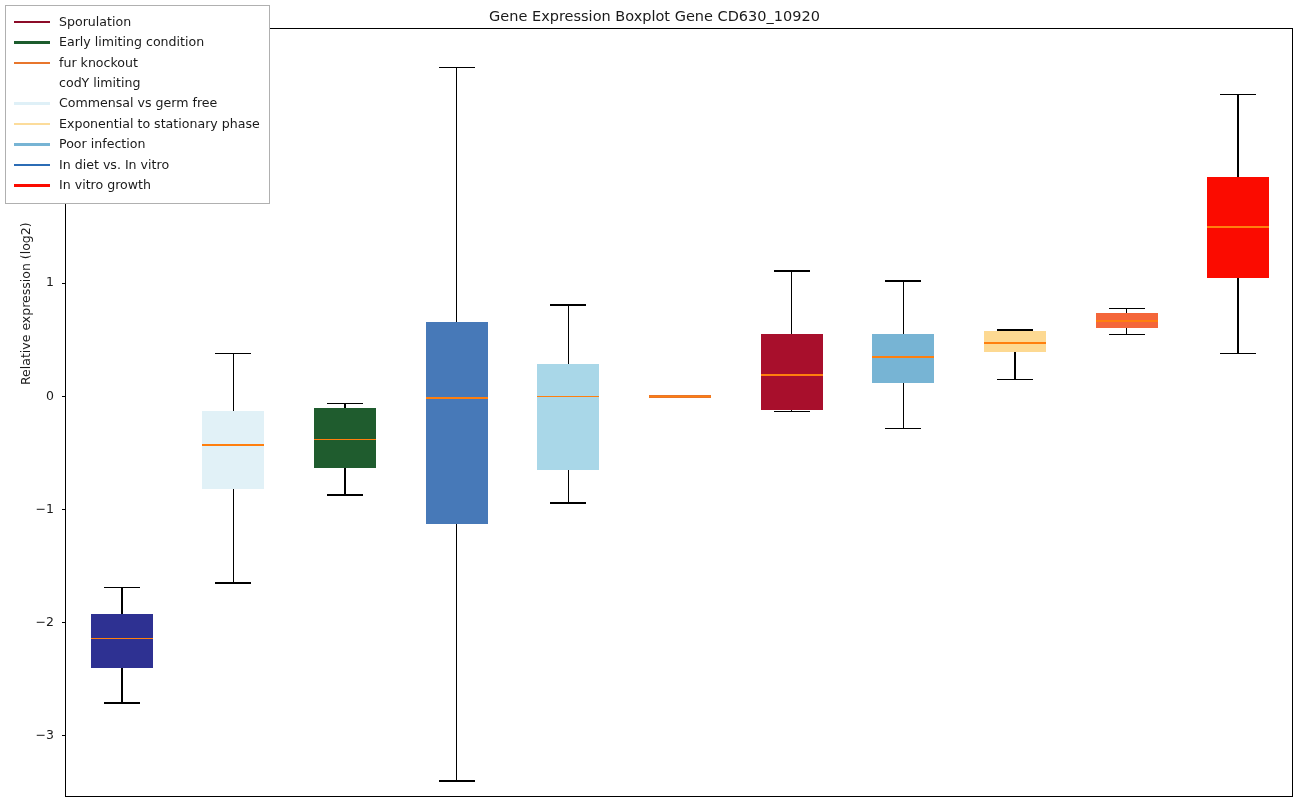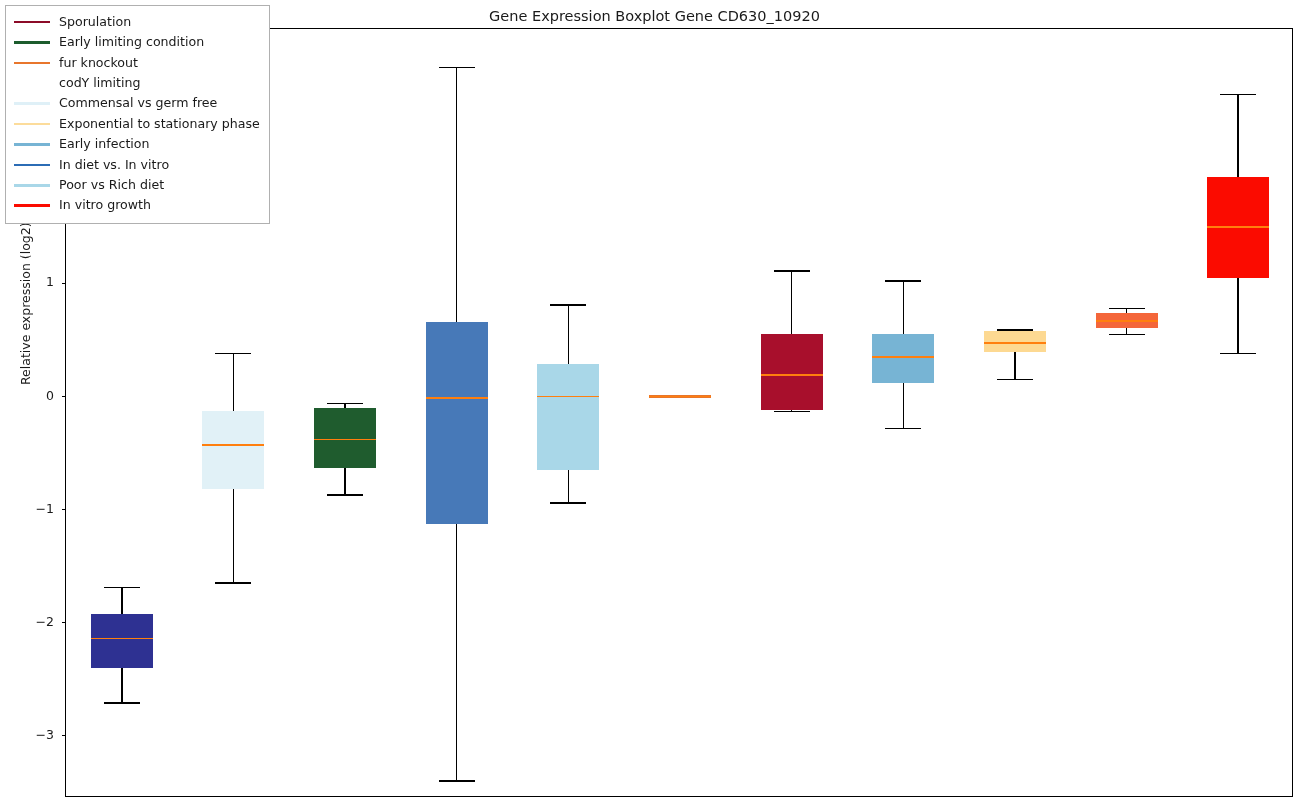--- a/index.html
+++ b/index.html
@@ -204,29 +204,25 @@
       <div class="lrow">
         <div class="lswatch" style="background: rgb(223, 240, 247);"></div>
         <div class="ltext">Commensal vs germ free</div>
       </div>
       <div class="lrow">
         <div class="lswatch" style="background: rgb(252, 220, 155);"></div>
         <div class="ltext">Exponential to stationary phase</div>
       </div>
       <div class="lrow">
         <div class="lswatch" style="background: rgb(119, 180, 212);"></div>
-        <div class="ltext">Early infection</div>
+        <div class="ltext">Poor infection</div>
       </div>
       <div class="lrow">
         <div class="lswatch" style="background: rgb(43, 108, 181);"></div>
         <div class="ltext">In diet vs. In vitro</div>
       </div>
       <div class="lrow">
-        <div class="lswatch" style="background: rgb(169, 215, 232);"></div>
-        <div class="ltext">Poor vs Rich diet</div>
-      </div>
-      <div class="lrow">
         <div class="lswatch" style="background: rgb(251, 11, 0);"></div>
         <div class="ltext">In vitro growth</div>
       </div>
     </div>
 
 </div>
 
 </body></html>

